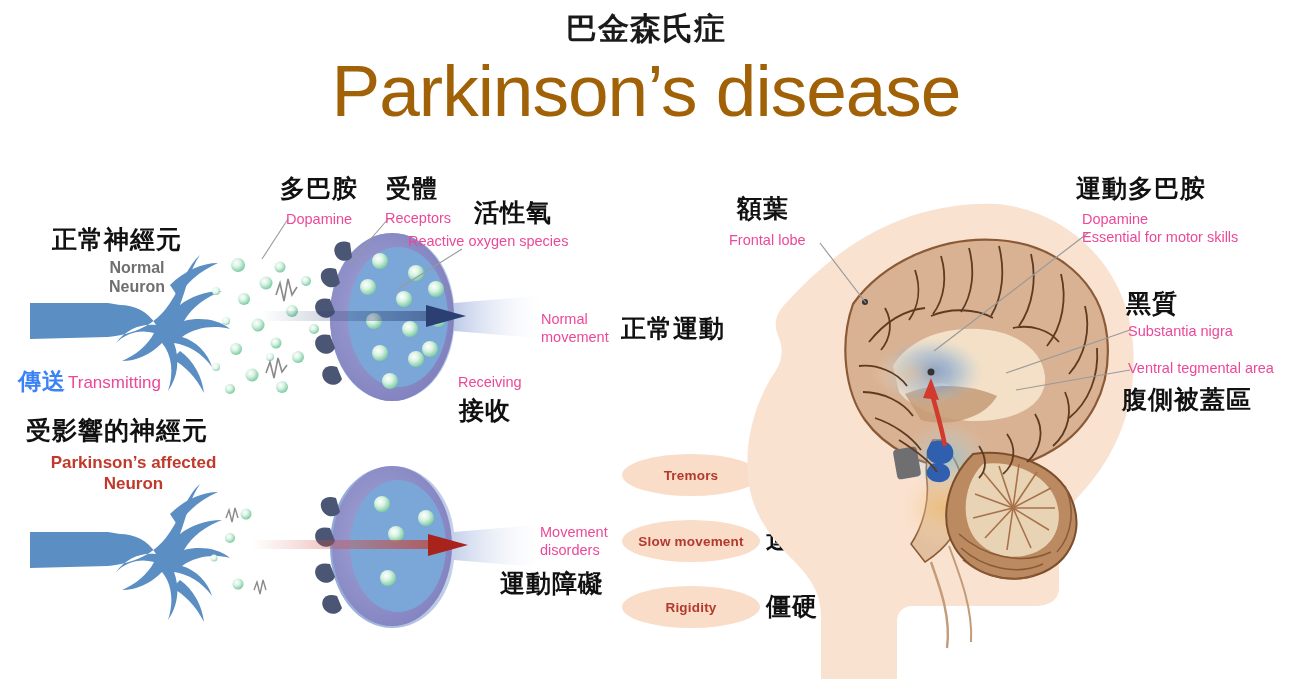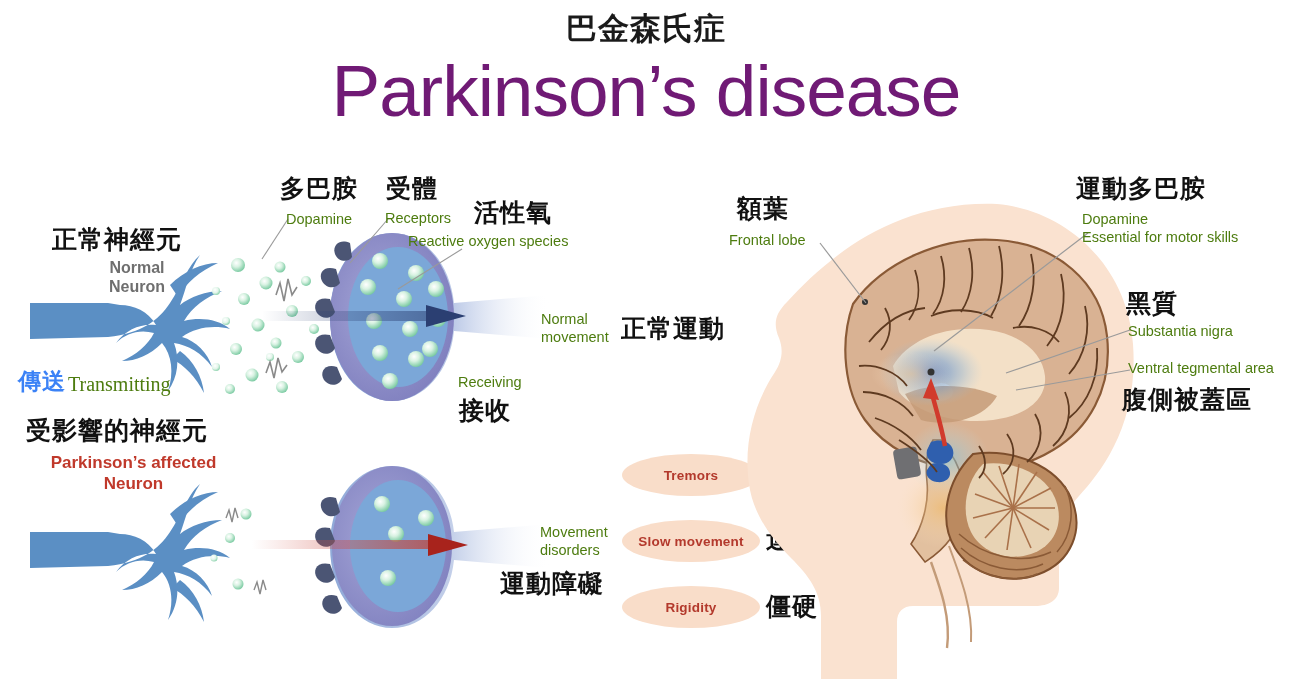--- a/index.html
+++ b/index.html
@@ -23,21 +23,21 @@
     font-size:31px;
     font-weight:700;
     color:#1a1a1a;
     letter-spacing:1px;
   }
   #title-en{
     left:0; top:52px; width:1292px;
     text-align:center;
     font-size:73px;
     font-weight:400;
-    color:#701a75;
+    color:#a16207;
     letter-spacing:-1px;
     line-height:1.08;
   }
 
   
   .zh{
     font-size:25px;
     font-weight:700;
     color:#111111;
     white-space:nowrap;
@@ -45,21 +45,21 @@
   }
   .zh-sm{
     font-size:23px;
     font-weight:700;
     color:#3b82f6;
     white-space:nowrap;
     letter-spacing:1px;
   }
   .en-gray{
     font-size:14.5px;
-    color:#4d7c0f;
+    color:#ec4899;
     white-space:nowrap;
     line-height:1.25;
   }
   .en-gray-b{
     font-size:16px;
     font-weight:700;
     color:#6f6f6f;
     white-space:nowrap;
     line-height:1.2;
   }
@@ -206,21 +206,21 @@
     </g>
   </svg>
 
   <div class="abs zh" style="left:52px; top:223px;">正常神經元</div>
   <div class="abs en-gray-b" style="left:82px; top:258px; text-align:center; width:110px;">
     <div>Normal</div>
     <div>Neuron</div>
   </div>
 
   <div class="abs zh-sm" style="left:18px; top:366px;">傳送</div>
-  <div class="abs en-gray" style="left:68px; top:372px; font-size:20px;font-family:Liberation Serif, serif;">Transmitting</div>
+  <div class="abs en-gray" style="left:68px; top:372px; font-size:17px;">Transmitting</div>
 
   <div class="abs zh" style="left:280px; top:172px;">多巴胺</div>
   <div class="abs en-gray" style="left:286px; top:210px;">Dopamine</div>
 
   <div class="abs zh" style="left:386px; top:172px;">受體</div>
   <div class="abs en-gray" style="left:385px; top:209px;">Receptors</div>
 
   <div class="abs zh" style="left:474px; top:196px;">活性氧</div>
   <div class="abs en-gray" style="left:408px; top:232px;">Reactive oxygen species</div>
 

